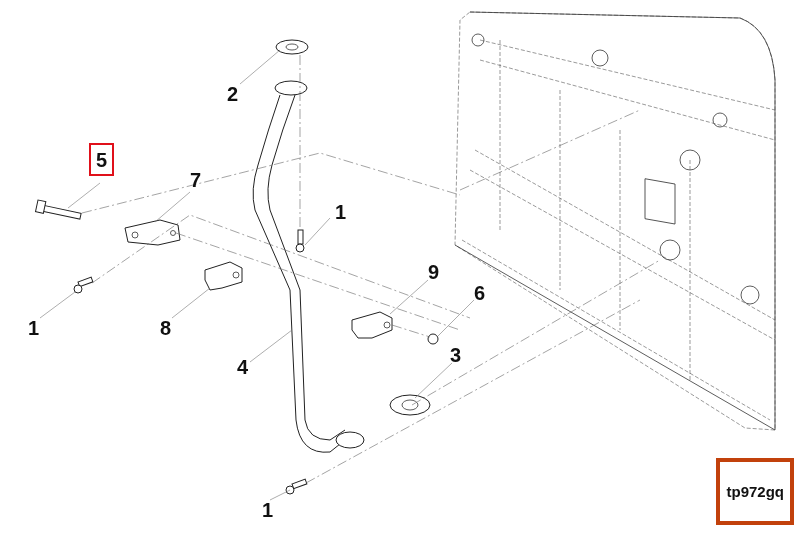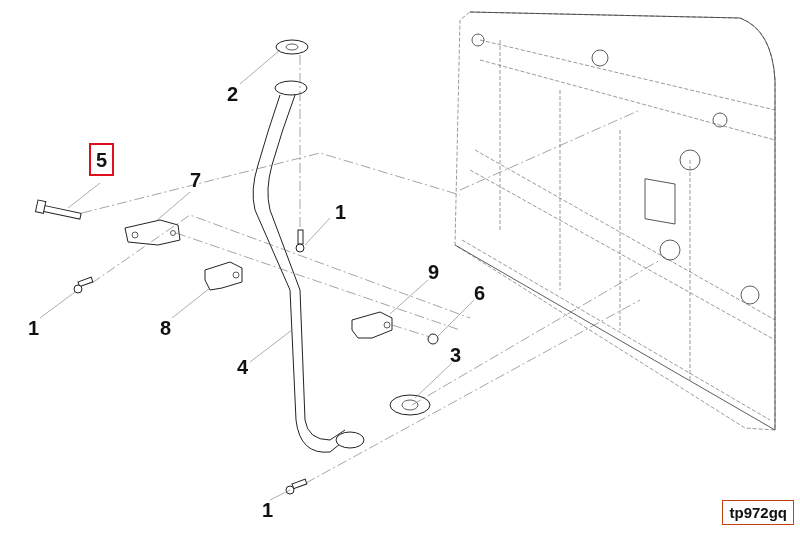--- a/index.html
+++ b/index.html
@@ -1,20 +1,20 @@
 <!DOCTYPE html>
 <html><head>
 <meta charset="utf-8">
 <style>
   html, body { margin:0; padding:0; background:#ffffff; }
   body { width:800px; height:533px; position:relative; overflow:hidden; font-family:"Liberation Sans", sans-serif; }
   #diagram { position:absolute; left:0; top:0; width:800px; height:533px; }
   .callout { position:absolute; font-family:"Liberation Sans", sans-serif; font-weight:bold; font-size:20px; color:#111; line-height:1; }
   .callout.hl { border:2px solid #e0101a; padding:5px 5px 4px 5px; }
-  .ref-code { position:absolute; right:6px; bottom:8px; border:1px solid #c2410c; padding:3px 6px; font-weight:bold; font-size:15px; color:#111; background:#fff; font-family:"Liberation Sans", sans-serif; }
+  .ref-code { position:absolute; right:6px; bottom:8px; border:4px solid #c2410c; padding:21px 6px; font-weight:bold; font-size:15px; color:#111; background:#fff; font-family:"Liberation Sans", sans-serif; }
   svg .ln { stroke:#333; fill:none; stroke-width:0.8; }
   svg .part { stroke:#222; fill:#fff; stroke-width:1; }
   svg .leader { stroke:#777; stroke-width:0.6; fill:none; }
   svg .axis { stroke:#666; stroke-width:0.6; fill:none; stroke-dasharray:10 3 2 3; }
   svg .dash { stroke:#555; stroke-width:0.6; fill:none; stroke-dasharray:4 2; }
 </style>
 </head>
 <body>
 
 <svg id="diagram" viewBox="0 0 800 533" xmlns="http://www.w3.org/2000/svg">

